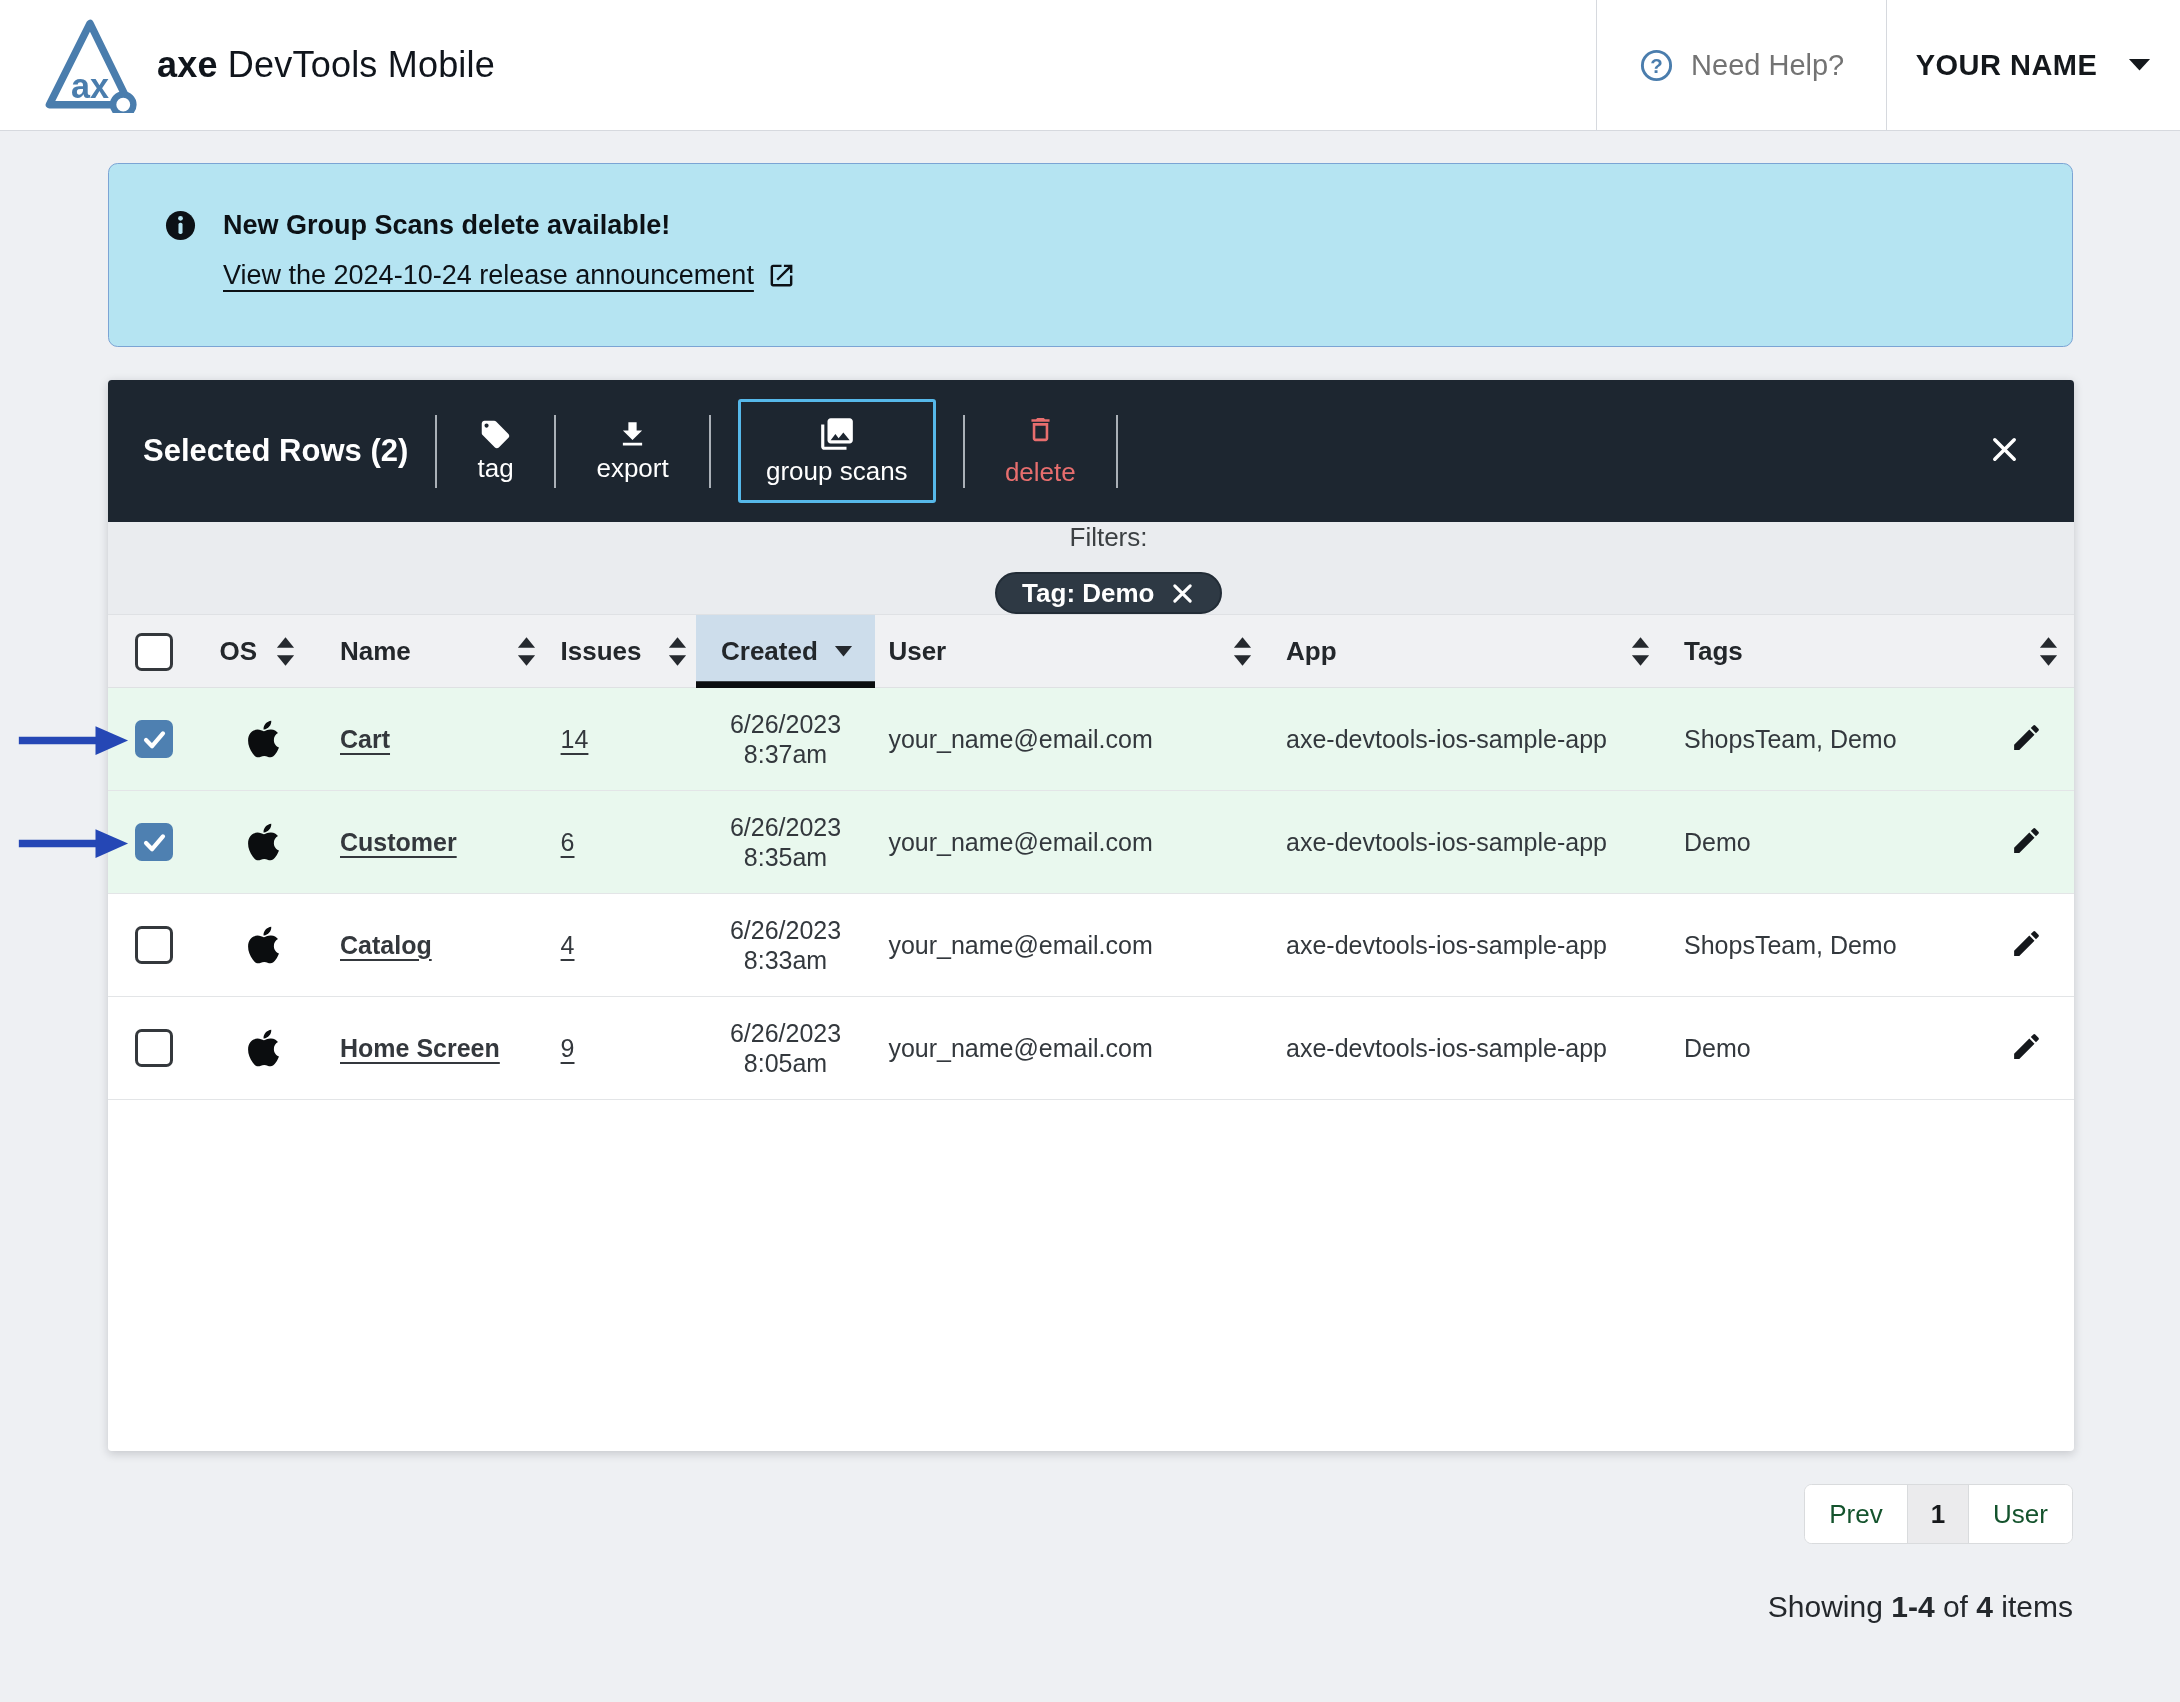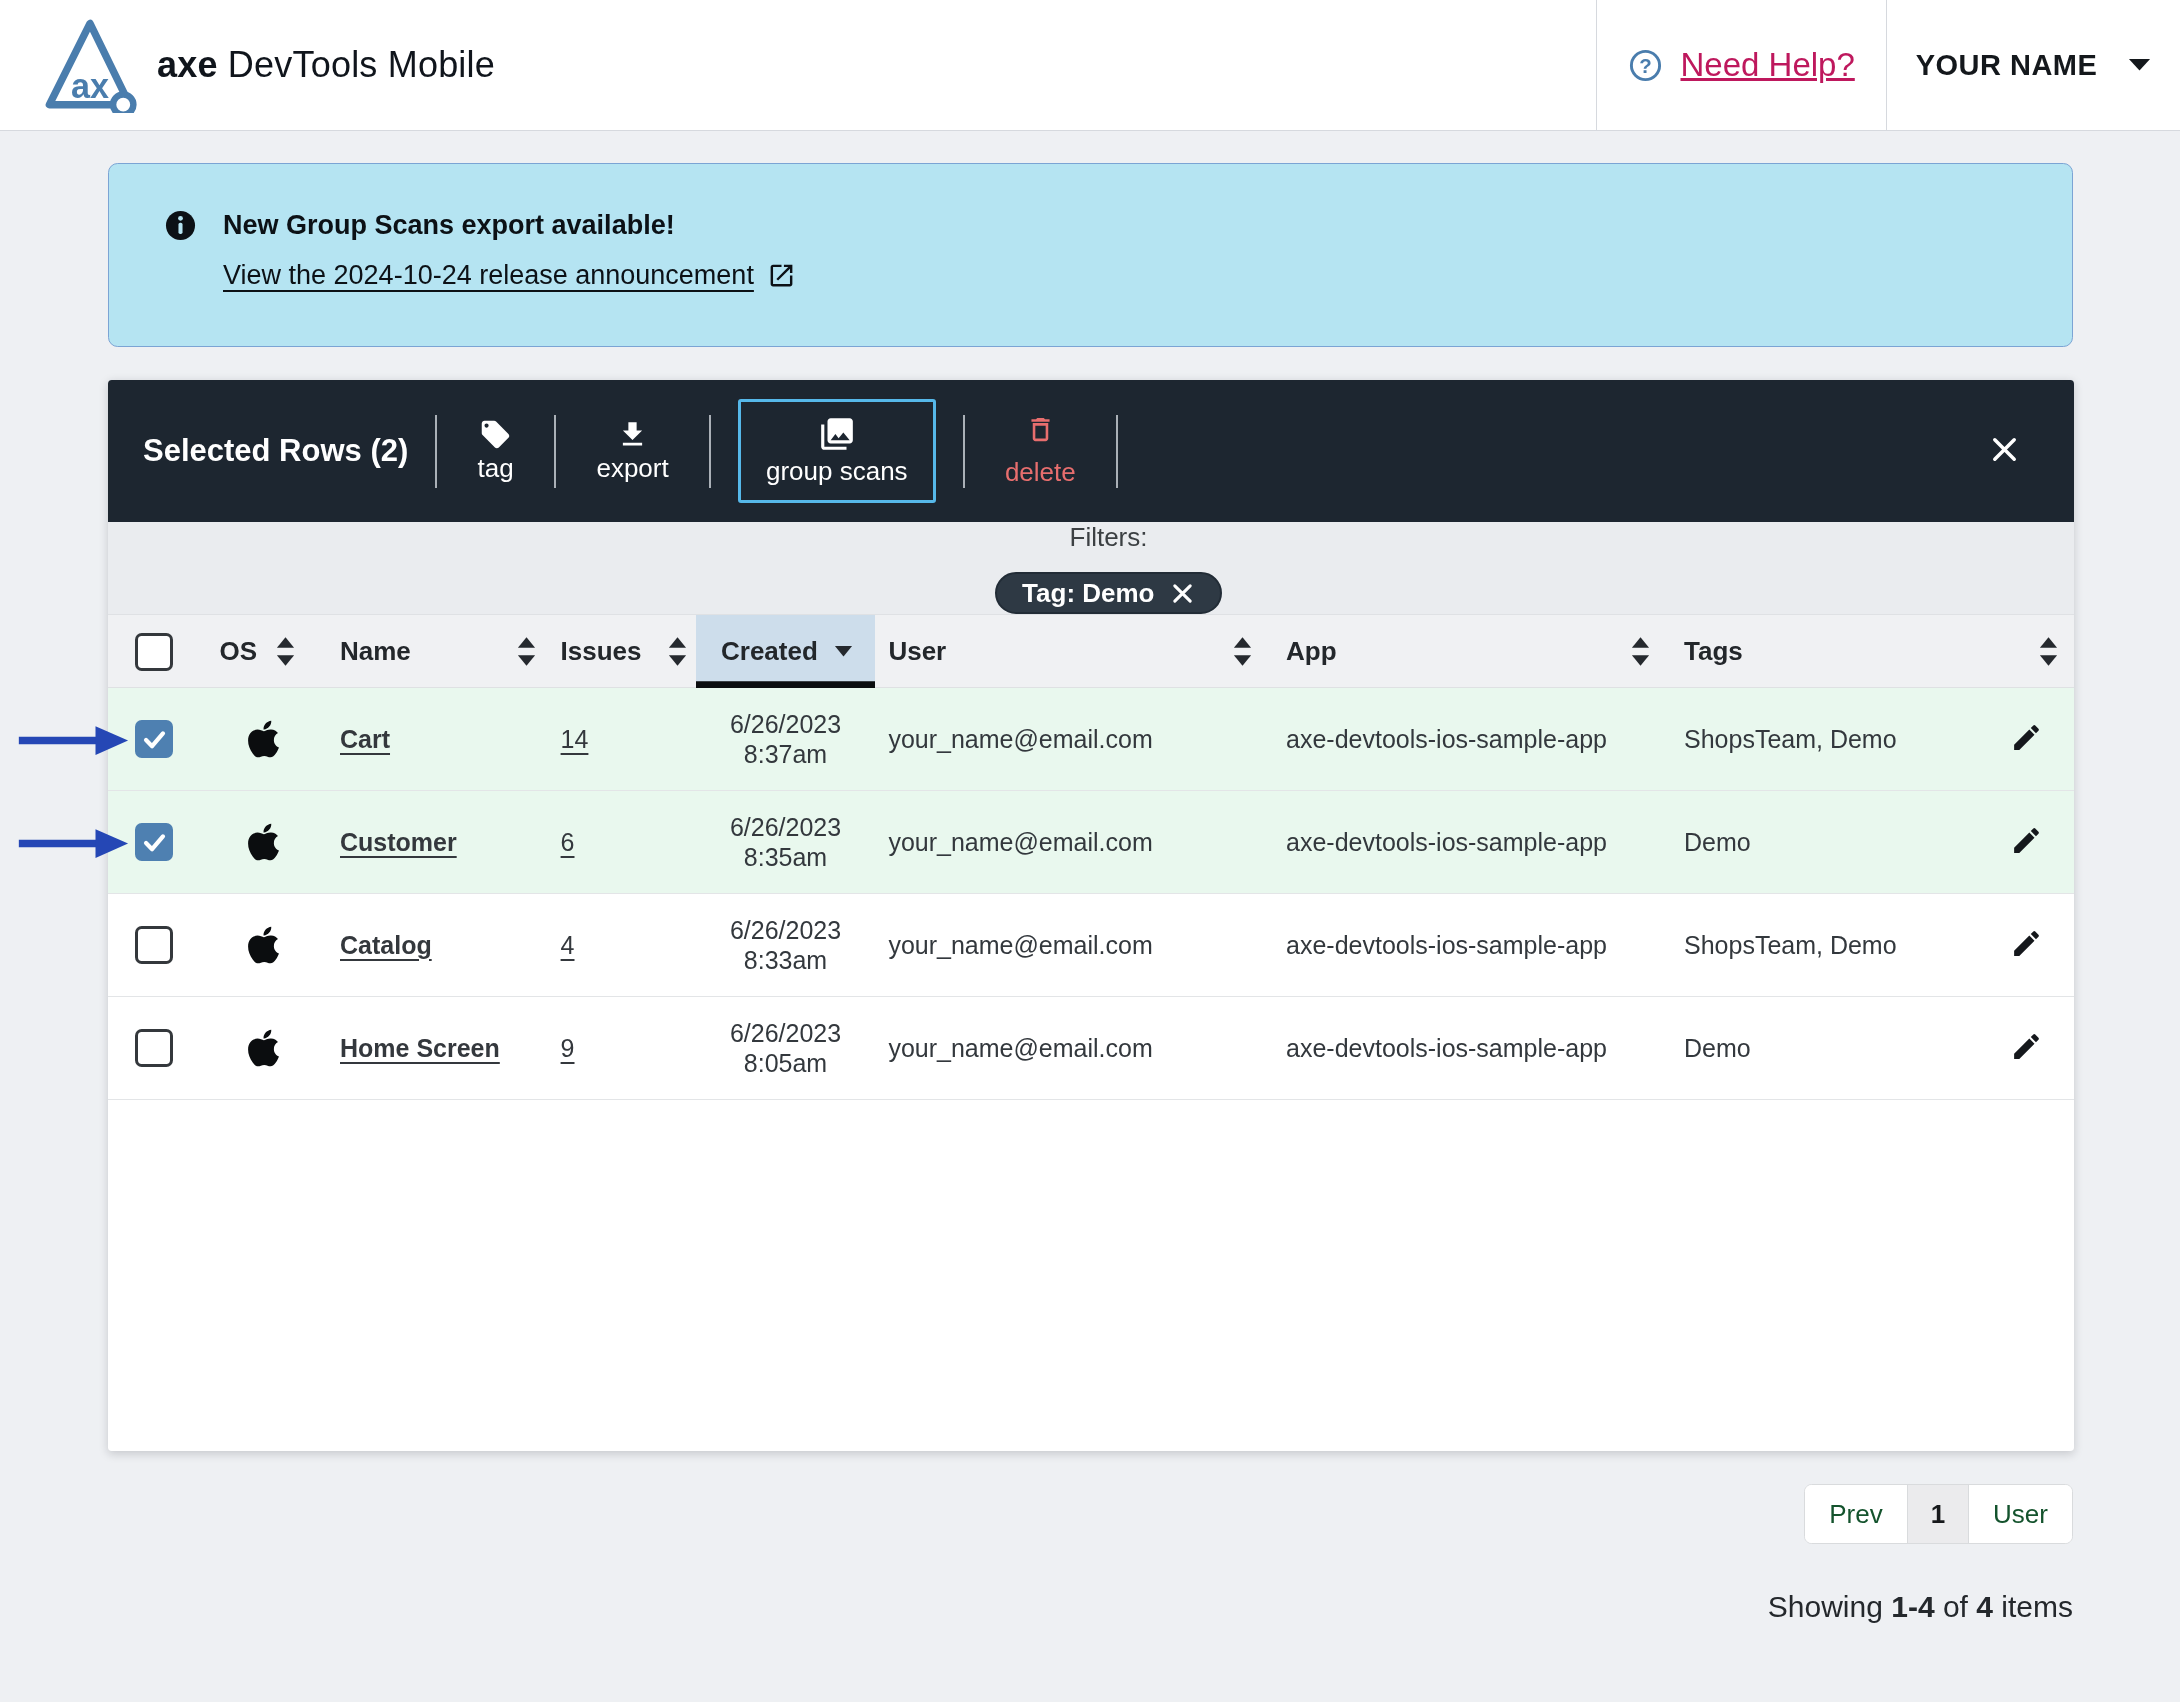--- a/index.html
+++ b/index.html
@@ -6,21 +6,21 @@
   body { font-family:"Liberation Sans", sans-serif; background:#eef0f3; }
   .page { position:relative; width:2181px; height:1702px; background:#eef0f3; overflow:hidden; }
 
   
   .appbar { display:flex; align-items:center; height:131px; background:#ffffff; border-bottom:1.9px solid #d6d9de; }
   .brand { display:flex; align-items:center; gap:19px; margin-left:42px; }
   .brand-title { font-size:36px; color:#10151c; letter-spacing:0.2px; }
   .brand-title b { font-weight:700; }
   .appbar-spacer { flex:1; }
   .help-section { width:290px; height:131px; border-left:1.9px solid #d6d9de; display:flex; align-items:center; justify-content:center; gap:17.3px; cursor:pointer; }
-  .help-label { font-size:33px; color:#be185d;text-decoration:underline; }
+  .help-label { font-size:29px; color:#737373; }
   .user-section { width:295px; height:131px; border-left:1.9px solid #d6d9de; display:flex; align-items:center; justify-content:center; gap:30px; cursor:pointer; }
   .user-label { font-size:29px; font-weight:700; color:#14181c; letter-spacing:0.5px; }
 
   
   .banner { margin:32px 108px 0; height:184px; background:#b5e4f2; border:1.9px solid #7ba4d4; border-radius:9.6px; padding:46px 0 0 56px; }
   .banner-row1 { display:flex; align-items:center; gap:27px; }
   .banner-title { font-size:27px; font-weight:700; color:#0c1116; }
   .banner-row2 { margin-left:58px; margin-top:19px; display:flex; align-items:center; gap:13.4px; }
   .banner-link { font-size:27px; color:#0c1116; text-decoration:underline; text-underline-offset:5.8px; cursor:pointer; }
 
@@ -123,21 +123,21 @@
     </div>
   </div>
 
   <div class="banner">
     <div class="banner-row1">
       <svg width="31" height="31" viewBox="0 0 32 32">
         <circle cx="16" cy="16" r="15" fill="#0c1116"></circle>
         <circle cx="16" cy="8.6" r="2.5" fill="#b5e4f2"></circle>
         <rect x="13.9" y="13.2" width="4.2" height="11.5" rx="1.8" fill="#b5e4f2"></rect>
       </svg>
-      <span class="banner-title">New Group Scans export available!</span>
+      <span class="banner-title">New Group Scans delete available!</span>
     </div>
     <div class="banner-row2">
       <a class="banner-link">View the 2024-10-24 release announcement</a>
       <svg width="29" height="29" viewBox="0 0 24 24">
         <path d="M19 19H5V5h7V3H5c-1.11 0-2 .9-2 2v14c0 1.1.89 2 2 2h14c1.1 0 2-.9 2-2v-7h-2v7zM14 3v2h3.59l-9.83 9.83 1.41 1.41L19 6.41V10h2V3h-7z" fill="#0c1116"></path>
       </svg>
     </div>
   </div>
 
   <div class="card">

